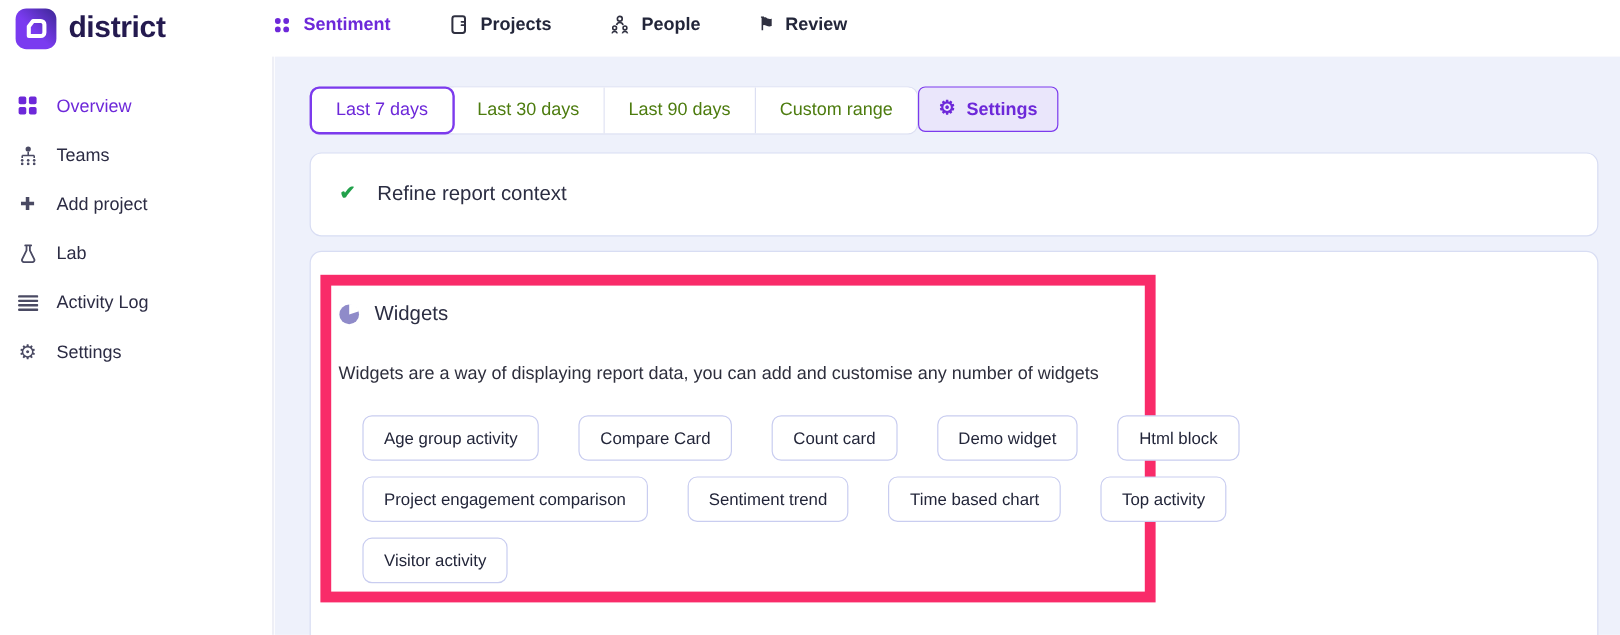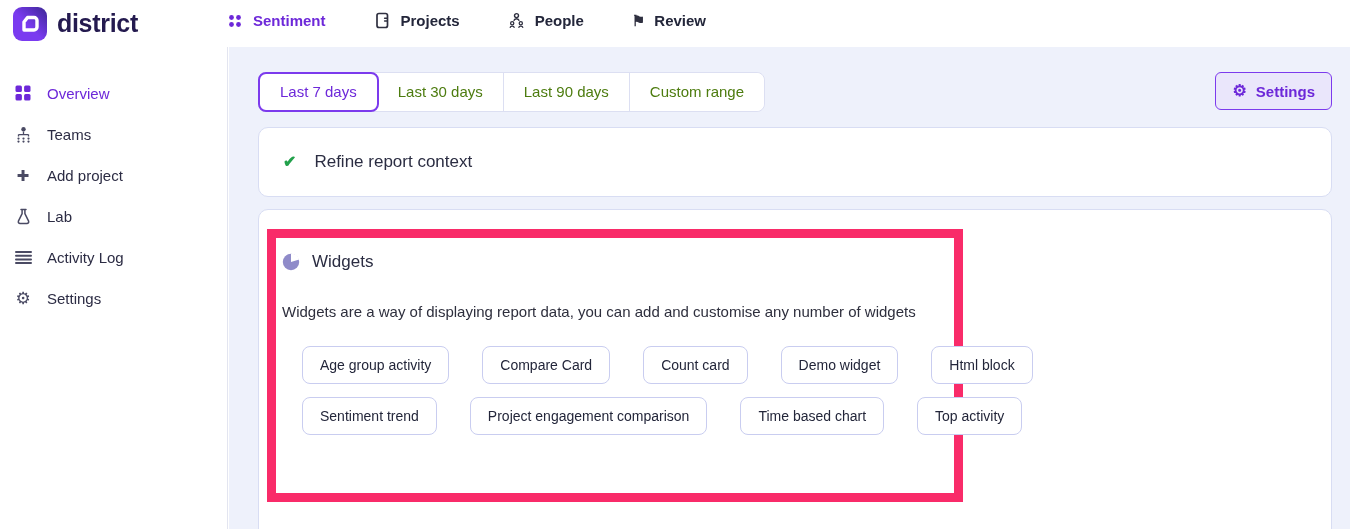--- a/index.html
+++ b/index.html
@@ -13,33 +13,33 @@
   .brand-word { font-size:25px; font-weight:700; color:#241a4f; letter-spacing:-0.3px; }
   .nav-items { display:flex; align-items:center; gap:48px; margin-left:88px; margin-top:-6px; }
   .nav-item { display:flex; align-items:center; gap:9px; font-size:15px;
     font-weight:600; color:#23263a; cursor:pointer; }
   .nav-item.active { color:#6d28d9; }
   .flag-glyph { font-size:15px; line-height:1; color:#2f3040; }
 
   
   .sidebar { position:absolute; top:47px; left:0; width:228px; height:482px;
     background:#ffffff; border-right:1px solid #e3e5f0; padding-top:27px; }
-  .side-item { display:flex; align-items:flex-end; gap:15px; height:28px;
+  .side-item { display:flex; align-items:center; gap:15px; height:28px;
     margin:0 0 13px 14px; font-size:15px; color:#2c2c44; cursor:pointer; }
   .side-item.active { color:#6d28d9; }
   .side-ico { width:18px; height:18px; display:flex; align-items:center;
     justify-content:center; flex:none; }
   .plus-glyph { font-size:15px; color:#4a4a63; line-height:1; }
   .gear-glyph { font-size:17px; color:#4a4a63; line-height:1; }
 
   
   .main { position:absolute; top:47px; left:229px; width:1121px; height:482px;
     background:#eef1fb; padding:25px 18px 0 29px; }
 
-  .toolbar { display:flex; align-items:flex-start; justify-content:space-between; }
+  .toolbar { display:flex; align-items:flex-start; }
   .tab-group { display:flex; background:#ffffff; border:1px solid #dcdff2;
     border-radius:8px; }
   .tab { height:38px; line-height:38px; padding:0 20px; font-size:15px;
     color:#4d7c0f; background:#ffffff; border-right:1px solid #dcdff2; cursor:pointer; }
   .tab:first-child { border-radius:8px 0 0 8px; }
   .tab:last-child { border-right:none; border-radius:0 8px 8px 0; }
   .tab.active { margin:-1px; height:40px; line-height:36px; border:2px solid #7c3aed;
     border-radius:8px; color:#6d28d9; background:#ffffff; position:relative; z-index:1; }
   .settings-btn { display:flex; align-items:center; gap:9px; height:38px;
     padding:0 16px; background:#eae6fb; border:1.5px solid #7c3aed; border-radius:6px;
@@ -212,22 +212,25 @@
       <div class="widgets-desc">Widgets are a way of displaying report data, you can add and customise any number of widgets</div>
       <div class="btn-rows">
         <div class="btn-row">
           <div class="widget-btn">Age group activity</div>
           <div class="widget-btn">Compare Card</div>
           <div class="widget-btn">Count card</div>
           <div class="widget-btn">Demo widget</div>
           <div class="widget-btn">Html block</div>
         </div>
         <div class="btn-row">
+          <div class="widget-btn">Project engagement comparison</div>
           <div class="widget-btn">Sentiment trend</div>
-          <div class="widget-btn">Project engagement comparison</div>
           <div class="widget-btn">Time based chart</div>
           <div class="widget-btn">Top activity</div>
         </div>
+        <div class="btn-row">
+          <div class="widget-btn">Visitor activity</div>
+        </div>
       </div>
     </div>
   </div>
 
 </div>
 
 </body></html>

